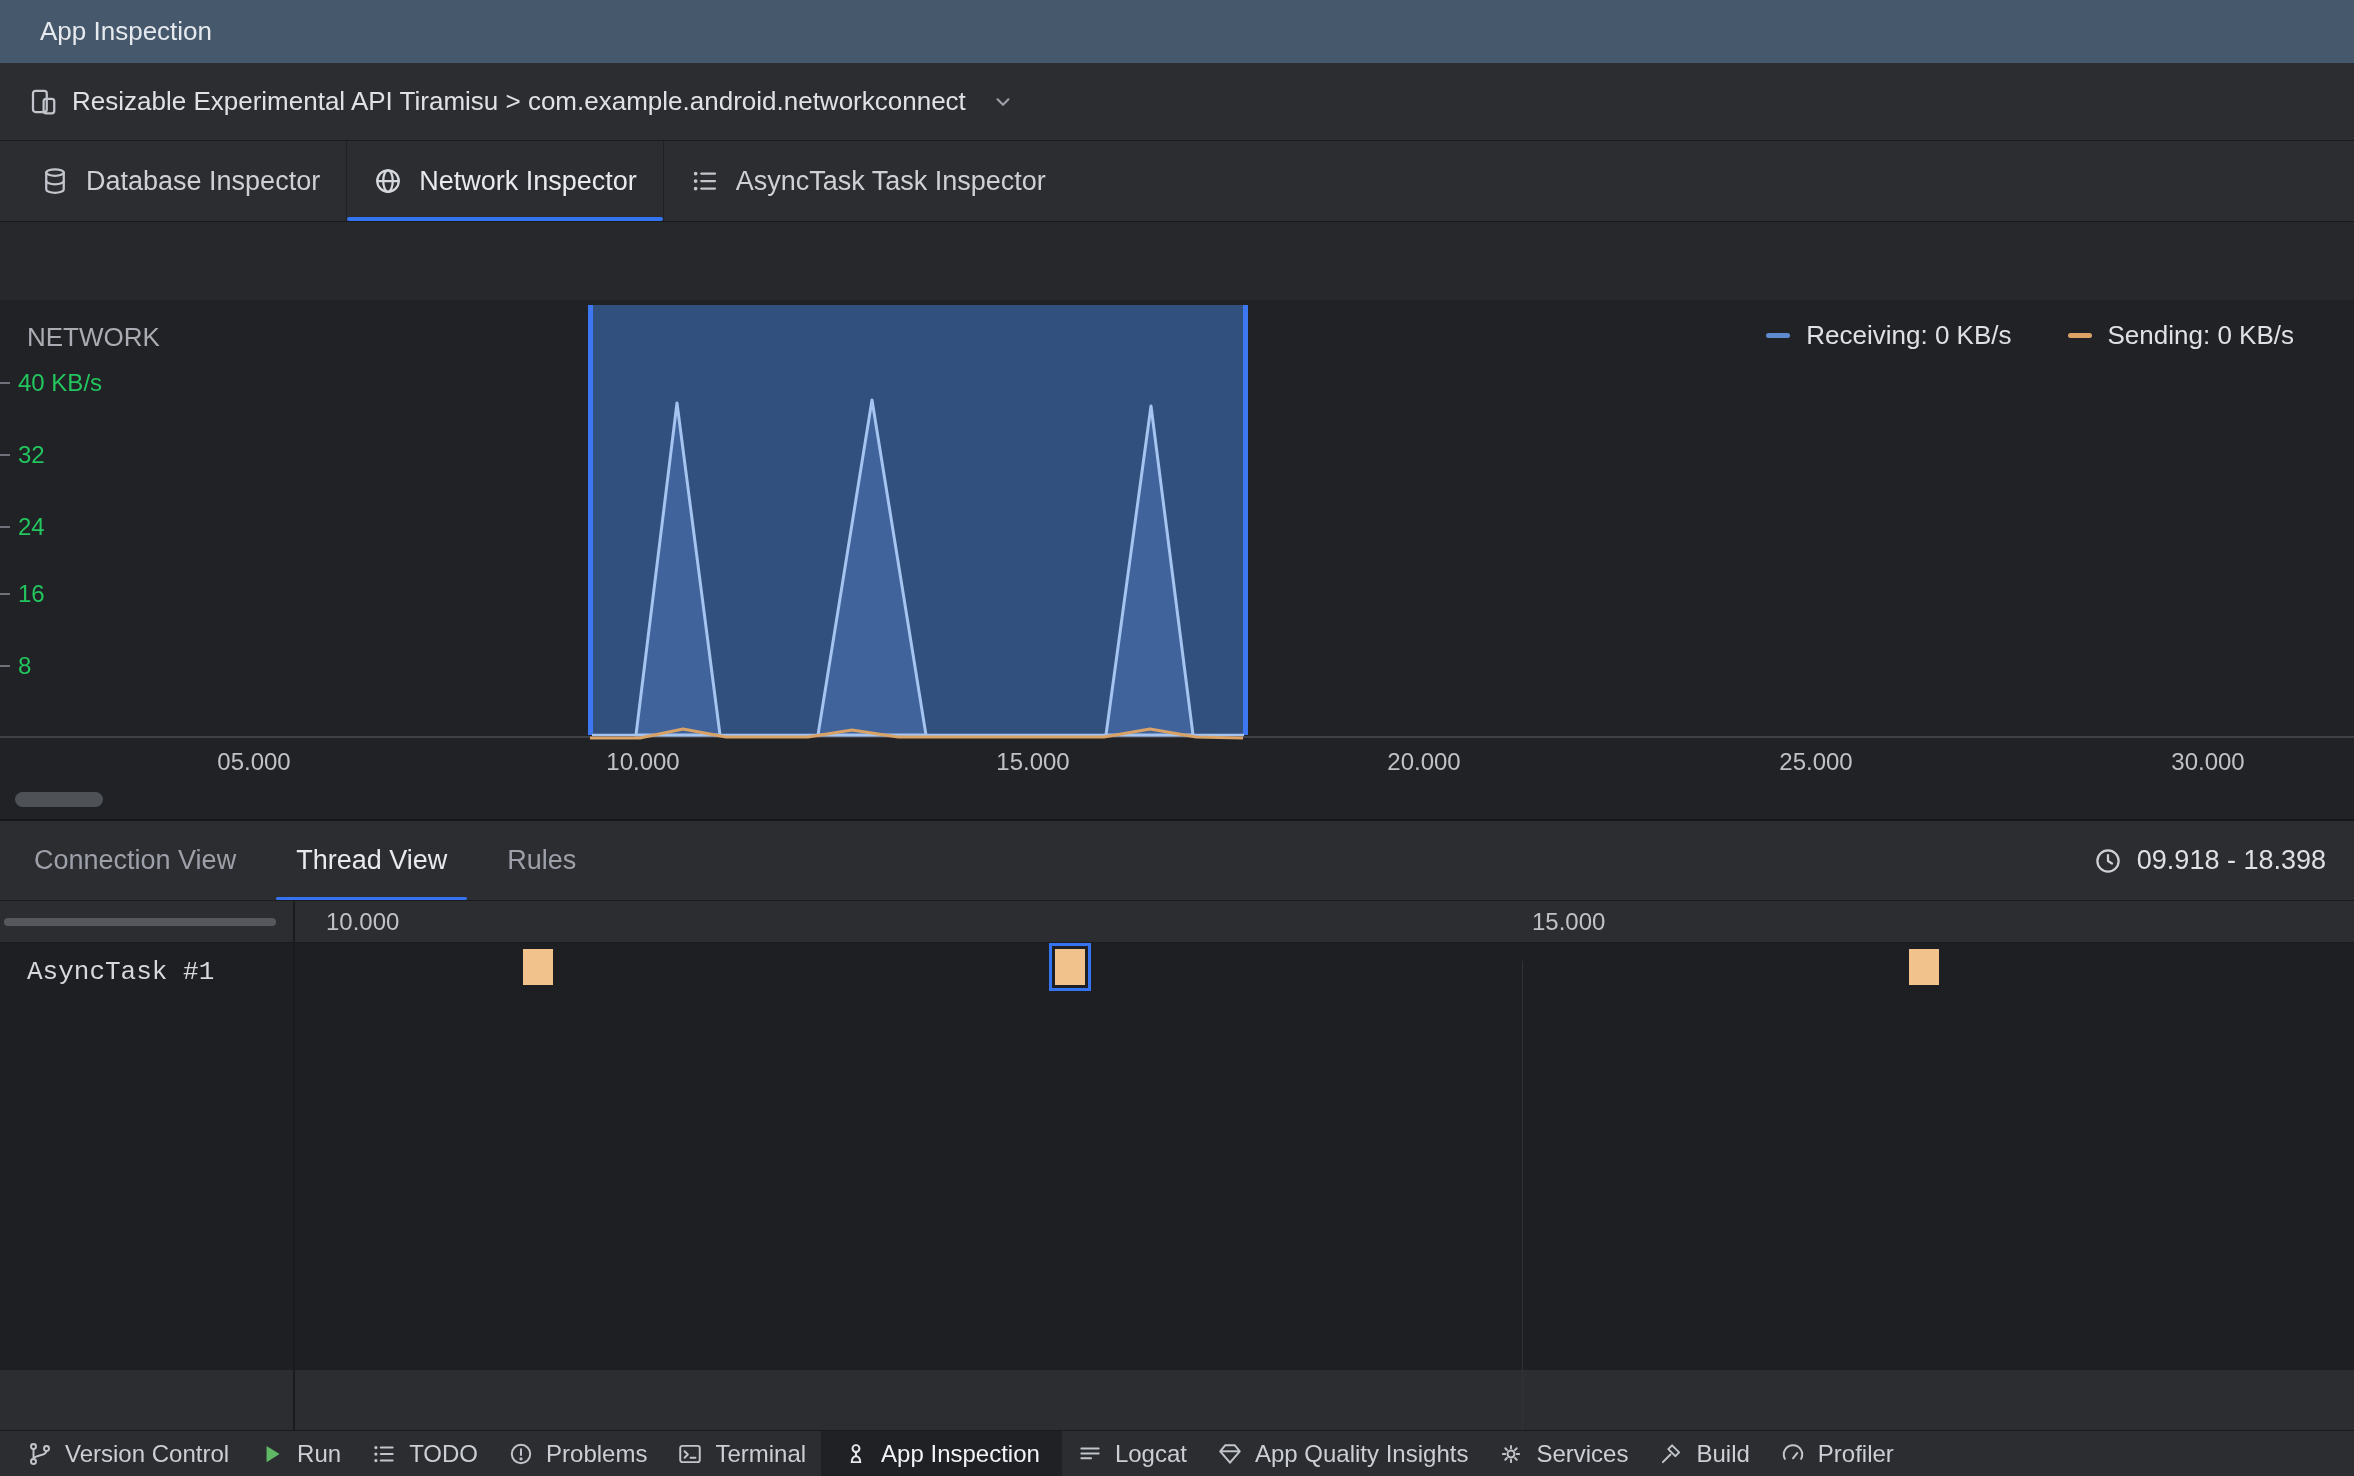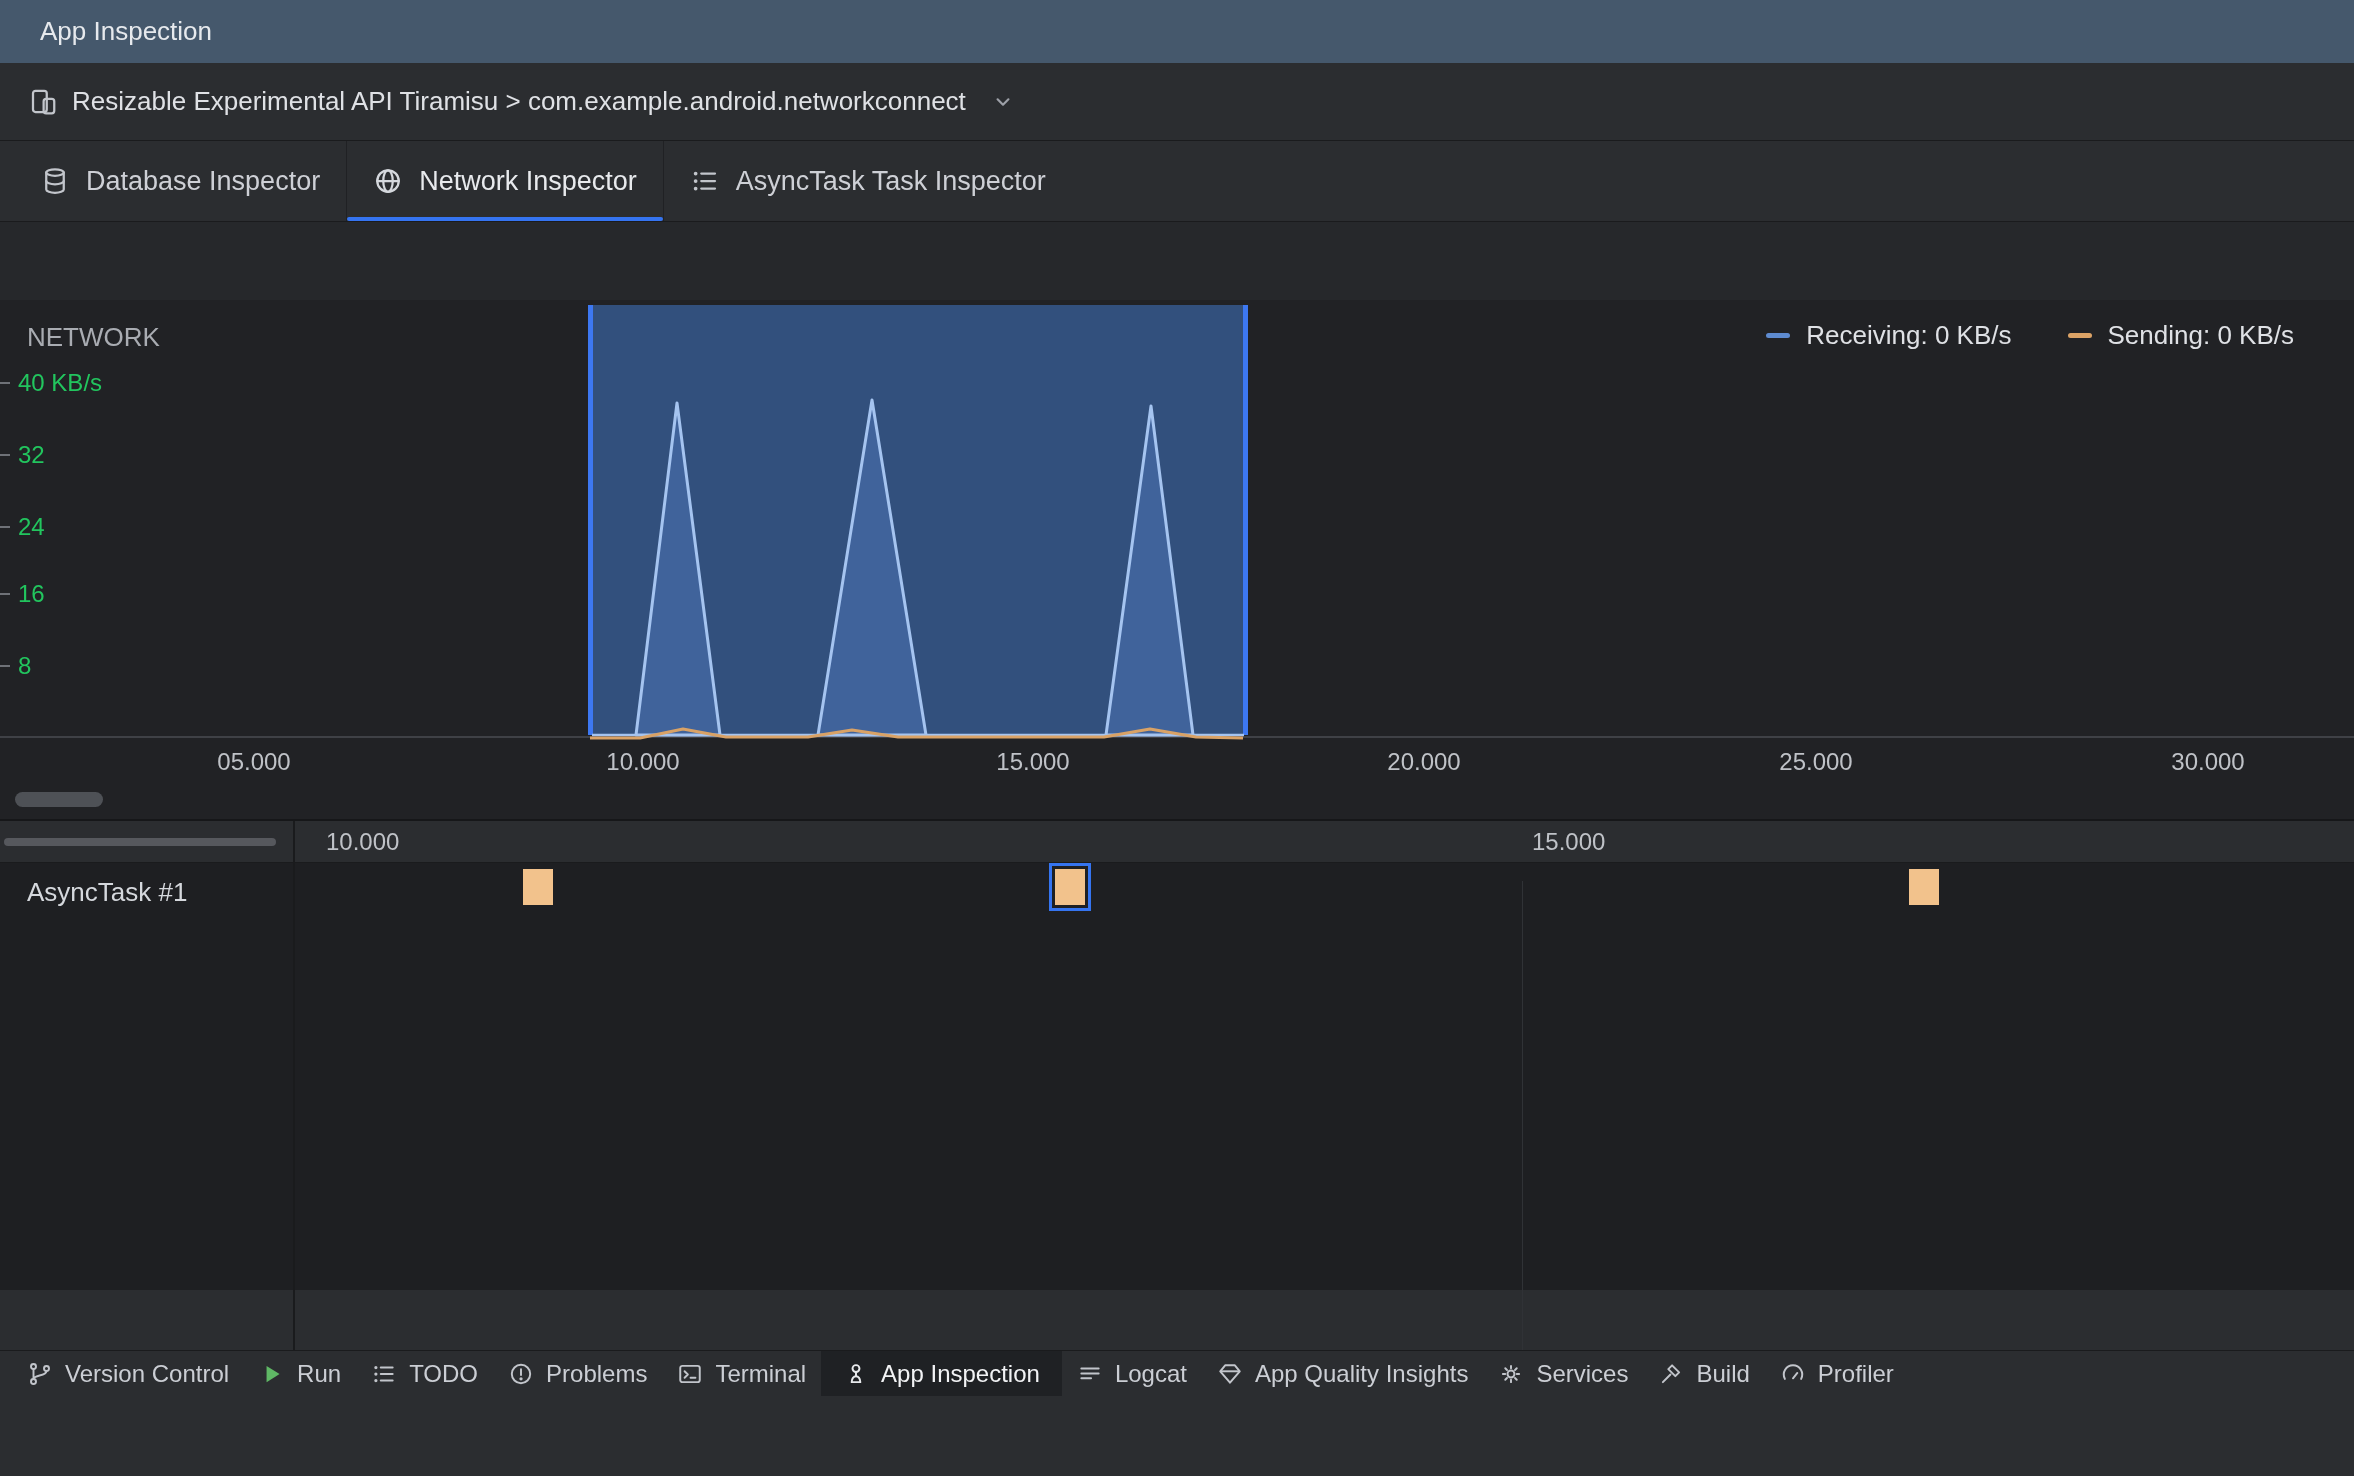--- a/index.html
+++ b/index.html
@@ -47,21 +47,21 @@
   .time-range { margin-left:auto; display:flex; align-items:center; gap:14px; font-size:27px; color:#DFE1E5; }
 
   
   .thread-table { position:relative; height:529px; }
   .tt-header { height:60px; background:#2B2D30; display:flex; align-items:center; font-size:26px; color:#D5D8DD; }
   .tt-header .c1 { width:294px; padding-left:27px; }
   .tt-header .c2 { padding-left:29px; }
   .tt-timerow { height:42px; background:#2B2D30; border-bottom:1px solid #1A1B1D; position:relative; }
   .tt-timerow .t-lbl { position:absolute; top:7px; font-size:24px; color:#BFC2C7; }
   .col-scroll-thumb { position:absolute; left:4px; top:17px; width:272px; height:8px; border-radius:4px; background:#56585D; }
-  .tt-content { height:427px; background:#1E1F22; position:relative; }
+  .tt-content { height:427px; background:#1E1F22; position:relative;font-family:Liberation Mono, monospace; }
   .thread-name { position:absolute; left:27px; top:14px; font-size:26px; color:#D5D8DD; }
   .event-marker { position:absolute; top:6px; width:30px; height:36px; background:#F2C28C; cursor:pointer; }
   .event-marker.selected { outline:3px solid #3574F0; outline-offset:3px; }
   .col-divider { position:absolute; left:293px; top:0; bottom:0; width:2px; background:#1A1B1D; }
   .grid-line { position:absolute; left:1522px; top:60px; bottom:0; width:1px; background:#303236; }
 
   
   .status-bar { height:46px; background:#2B2D30; border-top:1px solid #1A1B1D; display:flex; align-items:stretch; padding-left:12px; font-size:24px; color:#CBCED4; }
   .sb-item { display:flex; align-items:center; gap:12px; padding:0 15px; cursor:pointer; white-space:nowrap; }
   .sb-item.active { background:#1F2124; color:#F2F3F5; padding:0 22px; }
@@ -177,20 +177,40 @@
     <span class="xtick" style="left:254px">05.000</span>
     <span class="xtick" style="left:643px">10.000</span>
     <span class="xtick" style="left:1033px">15.000</span>
     <span class="xtick" style="left:1424px">20.000</span>
     <span class="xtick" style="left:1816px">25.000</span>
     <span class="xtick" style="left:2208px">30.000</span>
 
     <div class="chart-scroll-thumb"></div>
   </section>
 
+  <div class="subtabs-row">
+    <div class="sub-tab">
+        <span>Connection View</span>
+      </div>
+    <div class="sub-tab active">
+        <span>Thread View</span>
+      </div>
+    <div class="sub-tab">
+        <span>Rules</span>
+      </div>
+    <div class="time-range">
+      <span class="icon">
+        <svg viewBox="0 0 24 24" width="30" height="30" fill="none" stroke="#CED0D6" stroke-width="1.8" stroke-linecap="round" stroke-linejoin="round">
+            <circle cx="12" cy="12" r="8.5"></circle>
+            <path d="M12 7.2V12l3.2 2"></path>
+          </svg>
+      </span>
+      <span>09.918 - 18.398</span>
+    </div>
+  </div>
 
   <div class="thread-table">
     <div class="tt-timerow">
       <div class="col-scroll-thumb"></div>
       <span class="t-lbl" style="left:326px">10.000</span>
       <span class="t-lbl" style="left:1532px">15.000</span>
     </div>
     <div class="tt-content">
       <div>
         <span class="thread-name">AsyncTask #1</span>

